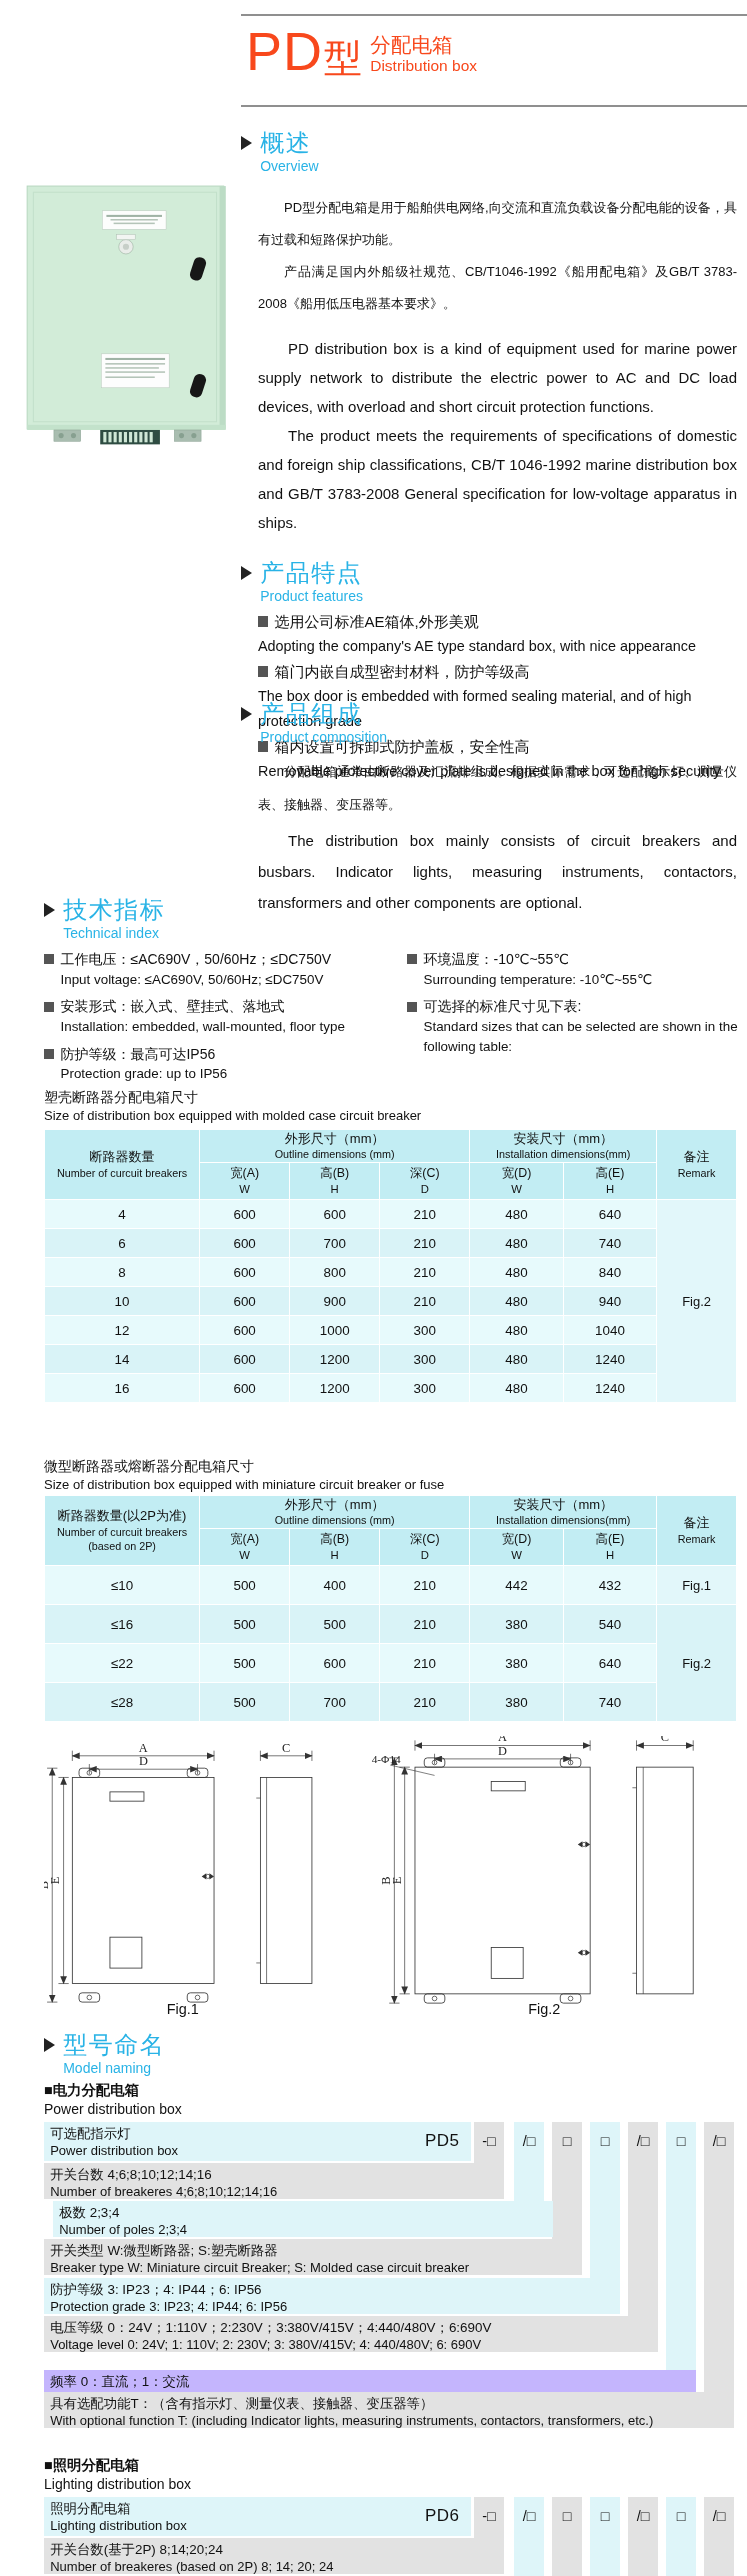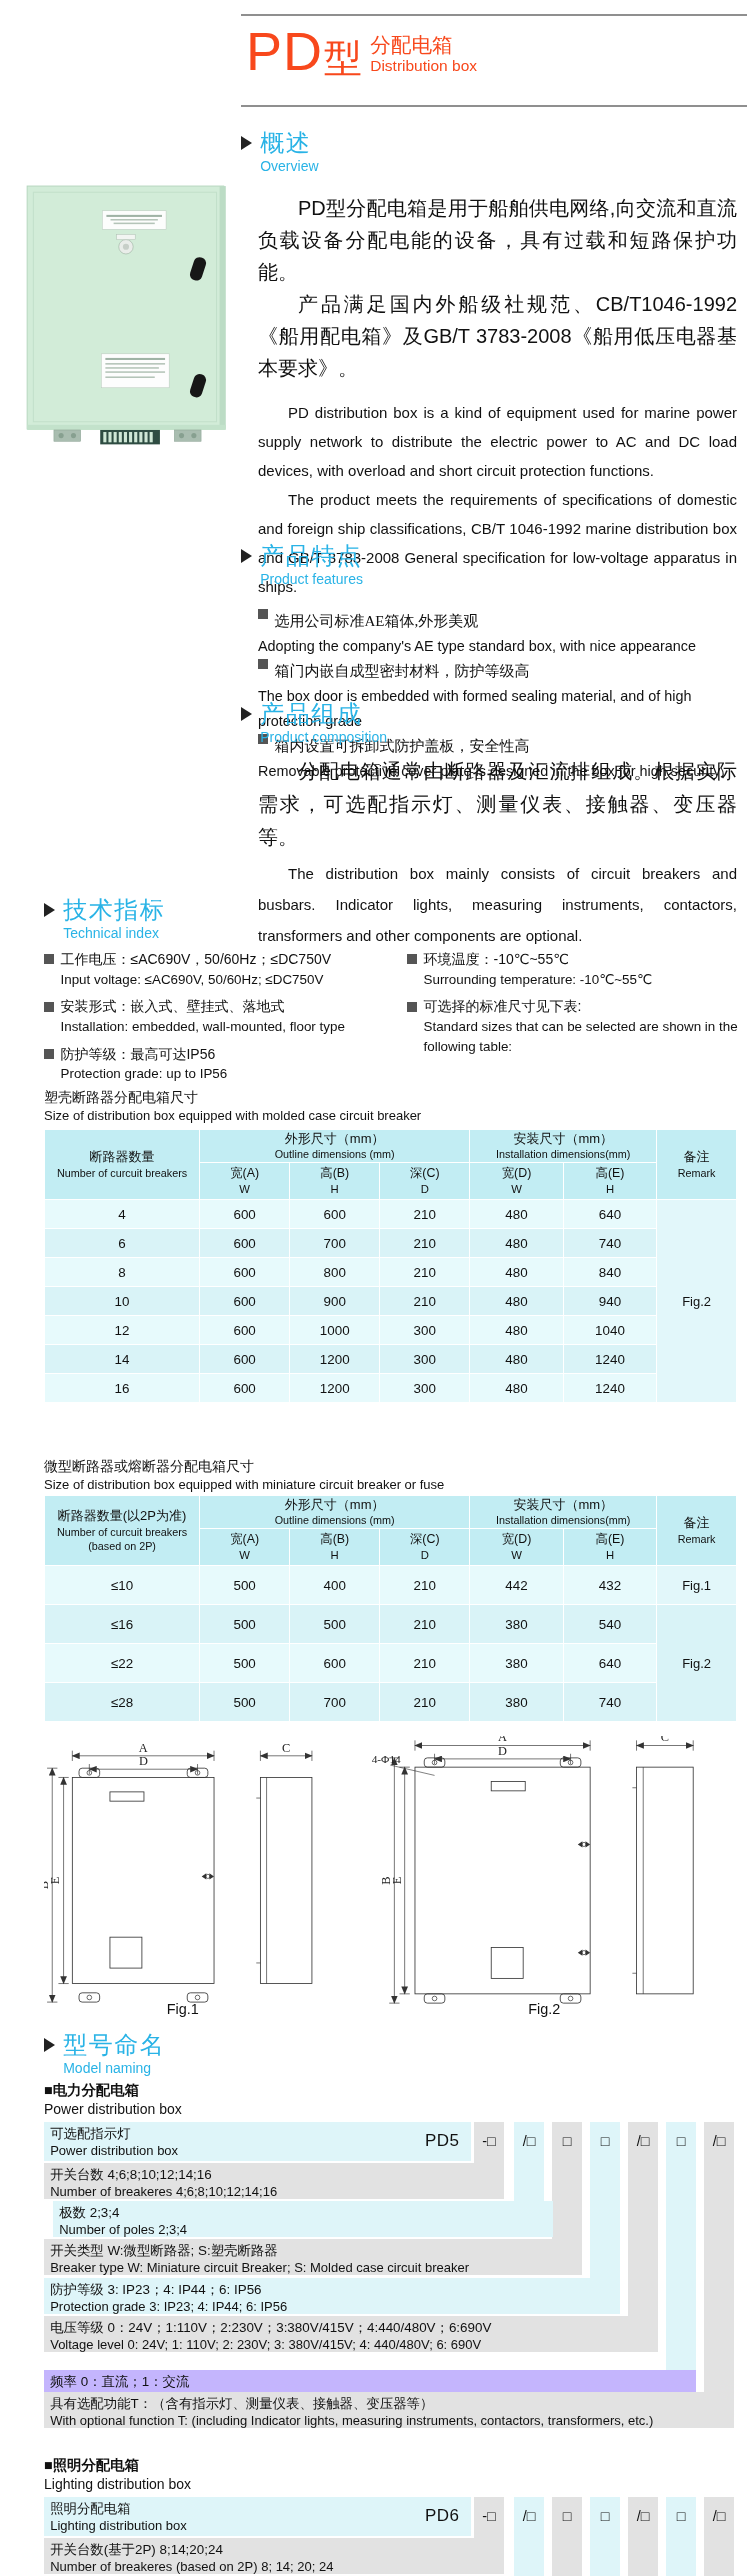--- a/index.html
+++ b/index.html
@@ -21,24 +21,24 @@
   .hdr .stack{margin-left:8.2px;margin-bottom:3.1px;}
   .hdr .stack .zh{font-size:20.6px;line-height:1.15;}
   .hdr .stack .en{font-size:15.5px;line-height:1.1;}
 
   
   .sec{position:absolute;display:flex;}
   .tri{width:0;height:0;border-left:11.3px solid #222;border-top:7.7px solid transparent;border-bottom:7.7px solid transparent;margin-top:6.2px;margin-right:8.2px;flex:0 0 auto;}
   .sec .zh{font-size:24px;color:var(--cyan);letter-spacing:1.5px;line-height:1.1;}
   .sec .en{font-size:14px;color:var(--cyan);margin-top:2.1px;}
 
-  .cnp{font-size:20px;line-height:32px;text-align:justify;text-indent:2em;}
+  .cnp{font-size:13px;line-height:32px;text-align:justify;text-indent:2em;}
   .enp{font-size:15px;line-height:29px;text-align:justify;text-indent:2em;}
 
-  .feat-zh{font-size:15px;line-height:25px;display:flex;font-family:Liberation Serif, serif;}
+  .feat-zh{font-size:15px;line-height:25px;display:flex;align-items:center;}
   .feat-en{font-size:14.4px;line-height:25px;}
   .sq{display:inline-block;width:10.3px;height:10.3px;background:var(--bullet);margin-right:6.2px;flex:0 0 auto;}
 
   .tech-item{margin-bottom:7.2px;}
   .tech-zh{font-size:14px;line-height:20.6px;display:flex;align-items:center;}
   .tech-en{font-size:13.4px;line-height:19.6px;margin-left:16.5px;}
 
   .tbl-title-zh{font-size:14px;line-height:18.5px;}
   .tbl-title-en{font-size:13px;line-height:17.5px;}
   table.dim{border-collapse:separate;border-spacing:1.5px;width:693px;table-layout:fixed;}
@@ -147,21 +147,21 @@
       <div class="en">Overview</div>
     </div>
   </div>
   <div class="abs" style="left:258px;top:192px;width:479px;">
     <p class="cnp">PD型分配电箱是用于船舶供电网络,向交流和直流负载设备分配电能的设备，具有过载和短路保护功能。</p>
     <p class="cnp">产品满足国内外船级社规范、CB/T1046-1992《船用配电箱》及GB/T 3783-2008《船用低压电器基本要求》。</p>
     <p class="enp" style="margin-top:14.4px;">PD distribution box is a kind of equipment used for marine power supply network to distribute the electric power to AC and DC load devices, with overload and short circuit protection functions.</p>
     <p class="enp">The product meets the requirements of specifications of domestic and foreign ship classifications, CB/T 1046-1992 marine distribution box and GB/T 3783-2008 General specification for low-voltage apparatus in ships.</p>
   </div>
 
-  <div class="sec" style="left:241px;top:543px;">
+  <div class="sec" style="left:241px;top:560px;">
     <div class="tri"></div>
     <div>
       <div class="zh">产品特点</div>
       <div class="en">Product features</div>
     </div>
   </div>
   <div class="abs" style="left:258px;top:609px;width:482px;" id="feature-list">
       <div class="feat-zh">
         <span class="sq"></span>
         <span>选用公司标准AE箱体,外形美观</span>

